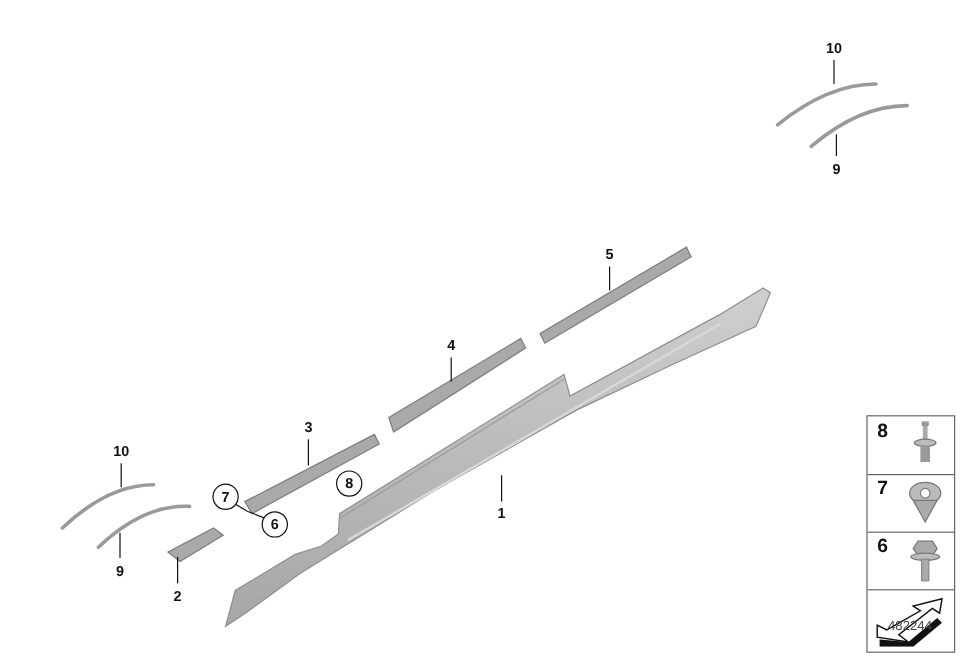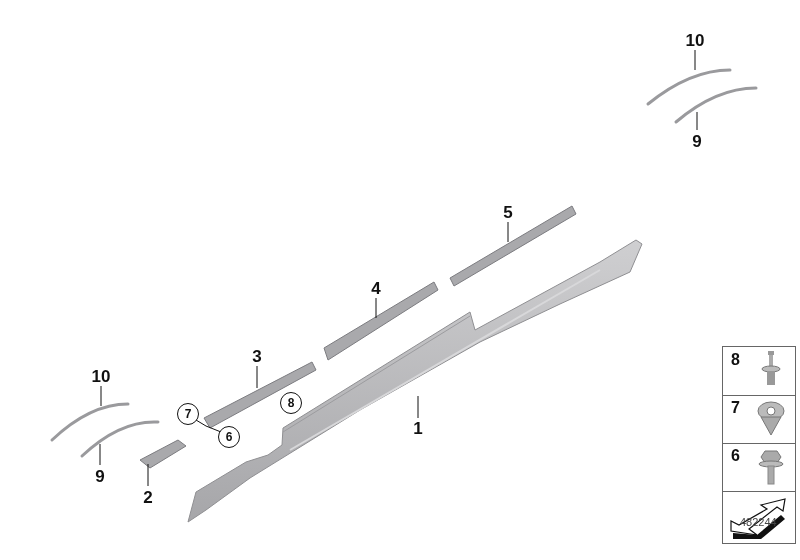--- a/index.html
+++ b/index.html
@@ -1,18 +1,18 @@
 <!DOCTYPE html>
 <html><head>
 <meta charset="utf-8">
 <style>
   html, body { margin:0; padding:0; background:#ffffff; }
   body { width:800px; height:560px; position:relative; overflow:hidden; font-family:"Liberation Sans", sans-serif; }
   #diagram { position:absolute; left:0; top:0; width:800px; height:560px; }
-  .callout { position:absolute; font-weight:bold; font-size:17px; color:#111; transform:translate(-50%,-50%); line-height:1; }
+  .callout { position:absolute; font-weight:bold; font-size:12px; color:#111; transform:translate(-50%,-50%); line-height:1; }
   .circled { position:absolute; width:20px; height:20px; border:1.4px solid #111; border-radius:50%; background:#fff;
              font-size:12px; font-weight:bold; color:#111; text-align:center; line-height:20px; transform:translate(-50%,-50%); }
   .legend { position:absolute; left:722px; top:346px; width:72px; height:196px; border:1px solid #666; background:#fff; }
   .legend-cell { position:absolute; left:0; width:72px; border-bottom:1px solid #666; }
   .legend-num { position:absolute; left:8px; top:4px; font-weight:bold; font-size:16px; color:#111; }
   .diagram-id { position:absolute; left:740px; top:516px; font-size:11px; color:#444; }
 </style>
 </head>
 <body>
 

